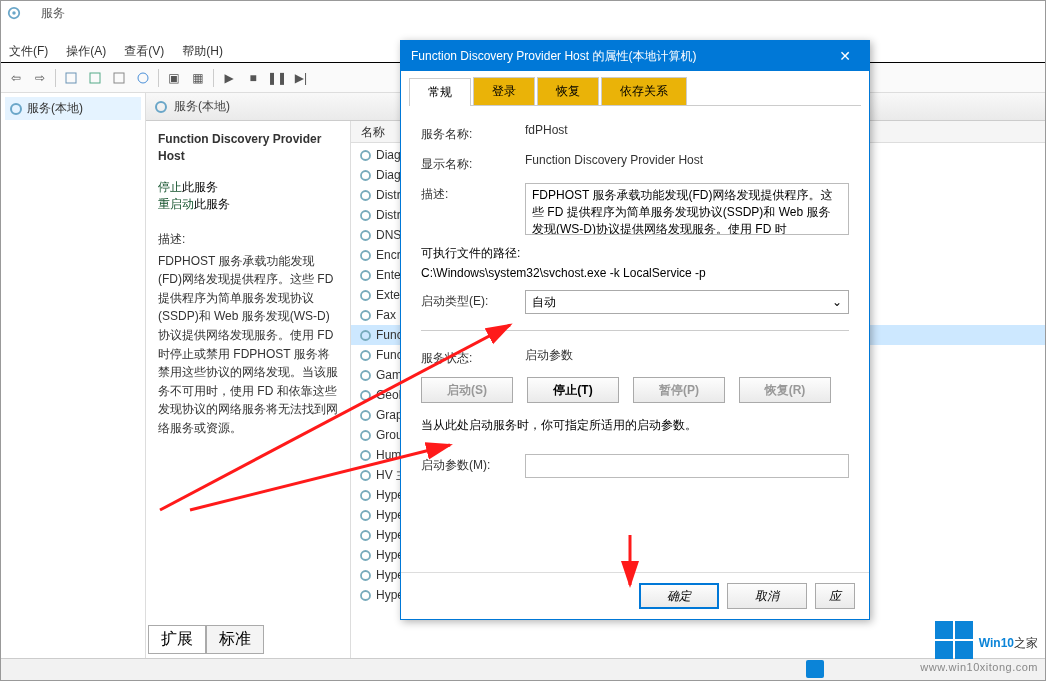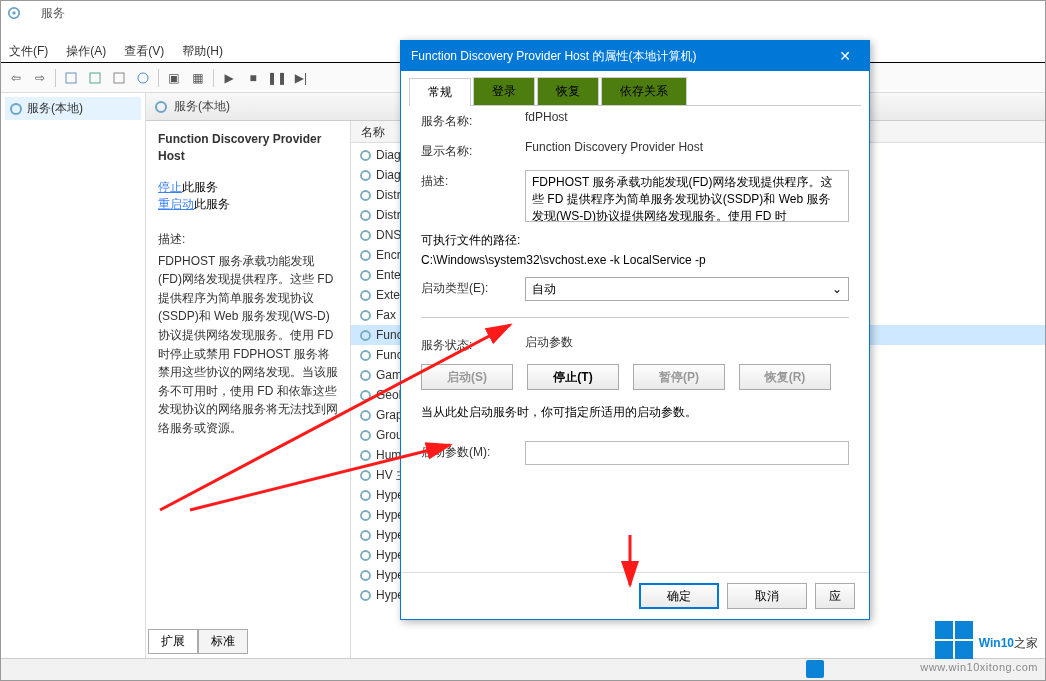--- a/index.html
+++ b/index.html
@@ -14,51 +14,51 @@
 .tb-sep { width: 1px; height: 18px; background: #ccc; margin: 0 2px; }
 
 .mmc-body { display: flex; height: calc(100% - 100px); }
 .tree-pane { width: 145px; border-right: 1px solid #ddd; padding: 4px; }
 .tree-item { display: flex; align-items: center; gap: 4px; padding: 3px 4px; background: #e5f3ff; color: #333; }
 .center-pane { flex: 1; display: flex; flex-direction: column; }
 .center-header { height: 28px; display: flex; align-items: center; gap: 6px; padding: 0 8px; background: linear-gradient(#f8f8f8,#eaeaea); border-bottom: 1px solid #ccc; color: #444; }
 .center-split { flex: 1; display: flex; }
 .detail-pane { width: 205px; border-right: 1px solid #ddd; padding: 10px 12px; }
 .svc-title { font-weight: bold; color: #333; margin-bottom: 14px; line-height: 1.4; }
-.svc-links a { color: #3b82f6; text-decoration: underline; cursor: pointer; }
+.svc-links a { color: #14532d; cursor: pointer; }
 .svc-desc-label { margin-top: 18px; color: #333; }
 .svc-desc { margin-top: 4px; color: #333; line-height: 1.55; }
 .list-pane { flex: 1; overflow: hidden; }
 .list-header { height: 22px; background: #f5f5f5; border-bottom: 1px solid #ddd; padding: 3px 10px; color: #333; }
 .list-items { padding: 2px 0; }
 .list-row { height: 20px; display: flex; align-items: center; gap: 4px; padding: 0 8px; color: #333; white-space: nowrap; }
 .list-row.sel { background: #cde8ff; }
 .tabs-bottom { position: absolute; bottom: 26px; left: 147px; display: flex; }
-.bt-tab { padding: 3px 12px; border: 1px solid #aaa; background: #f4f4f4; font-size: 12px; }
+.bt-tab { padding: 3px 12px; border: 1px solid #aaa; background: #f4f4f4; font-size: 16px; }
 .bt-tab.act { background: #fff; }
 
 
 .dialog { position: absolute; top: 40px; left: 400px; width: 470px; height: 580px; background: #fff; border: 1px solid #0078d7; box-shadow: 2px 2px 8px rgba(0,0,0,0.3); display: flex; flex-direction: column; }
 .dlg-title { background: #0078d7; color: #fff; height: 30px; display: flex; align-items: center; justify-content: space-between; padding: 0 10px; }
 .dlg-close { width: 28px; text-align: center; cursor: pointer; font-size: 14px; }
 .dlg-tabs { display: flex; padding: 6px 8px 0 8px; }
-.dlg-tab { padding: 5px 18px; border: 1px solid #ccc; border-bottom: none; background: #4d7c0f; margin-right: 2px; cursor: pointer; }
+.dlg-tab { padding: 5px 18px; border: 1px solid #ccc; border-bottom: none; background: #eab308; margin-right: 2px; cursor: pointer; }
 .dlg-tab.active { background: #fff; position: relative; top: 1px; }
-.dlg-content { flex: 1; border-top: 1px solid #ccc; margin: 0 8px; padding: 4px 12px; display: flex; flex-direction: column; gap: 10px; }
+.dlg-content { flex: 1; border-top: 1px solid #ccc; margin: 0 8px; padding: 17px 12px; display: flex; flex-direction: column; gap: 10px; }
 .row { display: flex; align-items: flex-start; gap: 8px; }
 .row-label { width: 96px; color: #333; padding-top: 3px; }
 .row-val { flex: 1; color: #333; }
 .desc-box { flex: 1; height: 52px; border: 1px solid #bbb; padding: 3px 6px; overflow-y: scroll; line-height: 1.4; }
 .sel-box { flex: 1; height: 24px; border: 1px solid #aaa; display: flex; align-items: center; justify-content: space-between; padding: 0 6px; background: #fff; cursor: pointer; }
 .divider { height: 1px; background: #ccc; margin: 6px 0; }
 .btn-row { display: flex; gap: 14px; font-weight: bold; }
 .btn { width: 92px; height: 26px; border: 1px solid #aaa; background: linear-gradient(#fdfdfd,#eaeaea); display: flex; align-items: center; justify-content: center; cursor: pointer; }
 .btn.dis { color: #999; }
 .param-input { flex: 1; height: 24px; border: 1px solid #bbb; background: #fff; }
-.dlg-buttons { display: flex; gap: 8px; padding: 10px 14px; justify-content: flex-end; border-top: 1px solid #ddd; }
+.dlg-buttons { display: flex; gap: 8px; padding: 10px 14px; justify-content: flex-end; border-top: 1px solid #ddd; font-style: italic; }
 .dbtn { width: 80px; height: 26px; border: 1px solid #aaa; background: linear-gradient(#fdfdfd,#eaeaea); display: flex; align-items: center; justify-content: center; cursor: pointer; }
 .dbtn.primary { border: 2px solid #0078d7; }
 
 
 .arrow { position: absolute; pointer-events: none; }
 
 
 .watermark { position: absolute; right: 8px; bottom: 8px; text-align: right; }
 .watermark .logo { display: flex; align-items: center; gap: 6px; justify-content: flex-end; }
 .wsq { display: grid; grid-template-columns: 18px 18px; grid-template-rows: 18px 18px; gap: 2px; }

